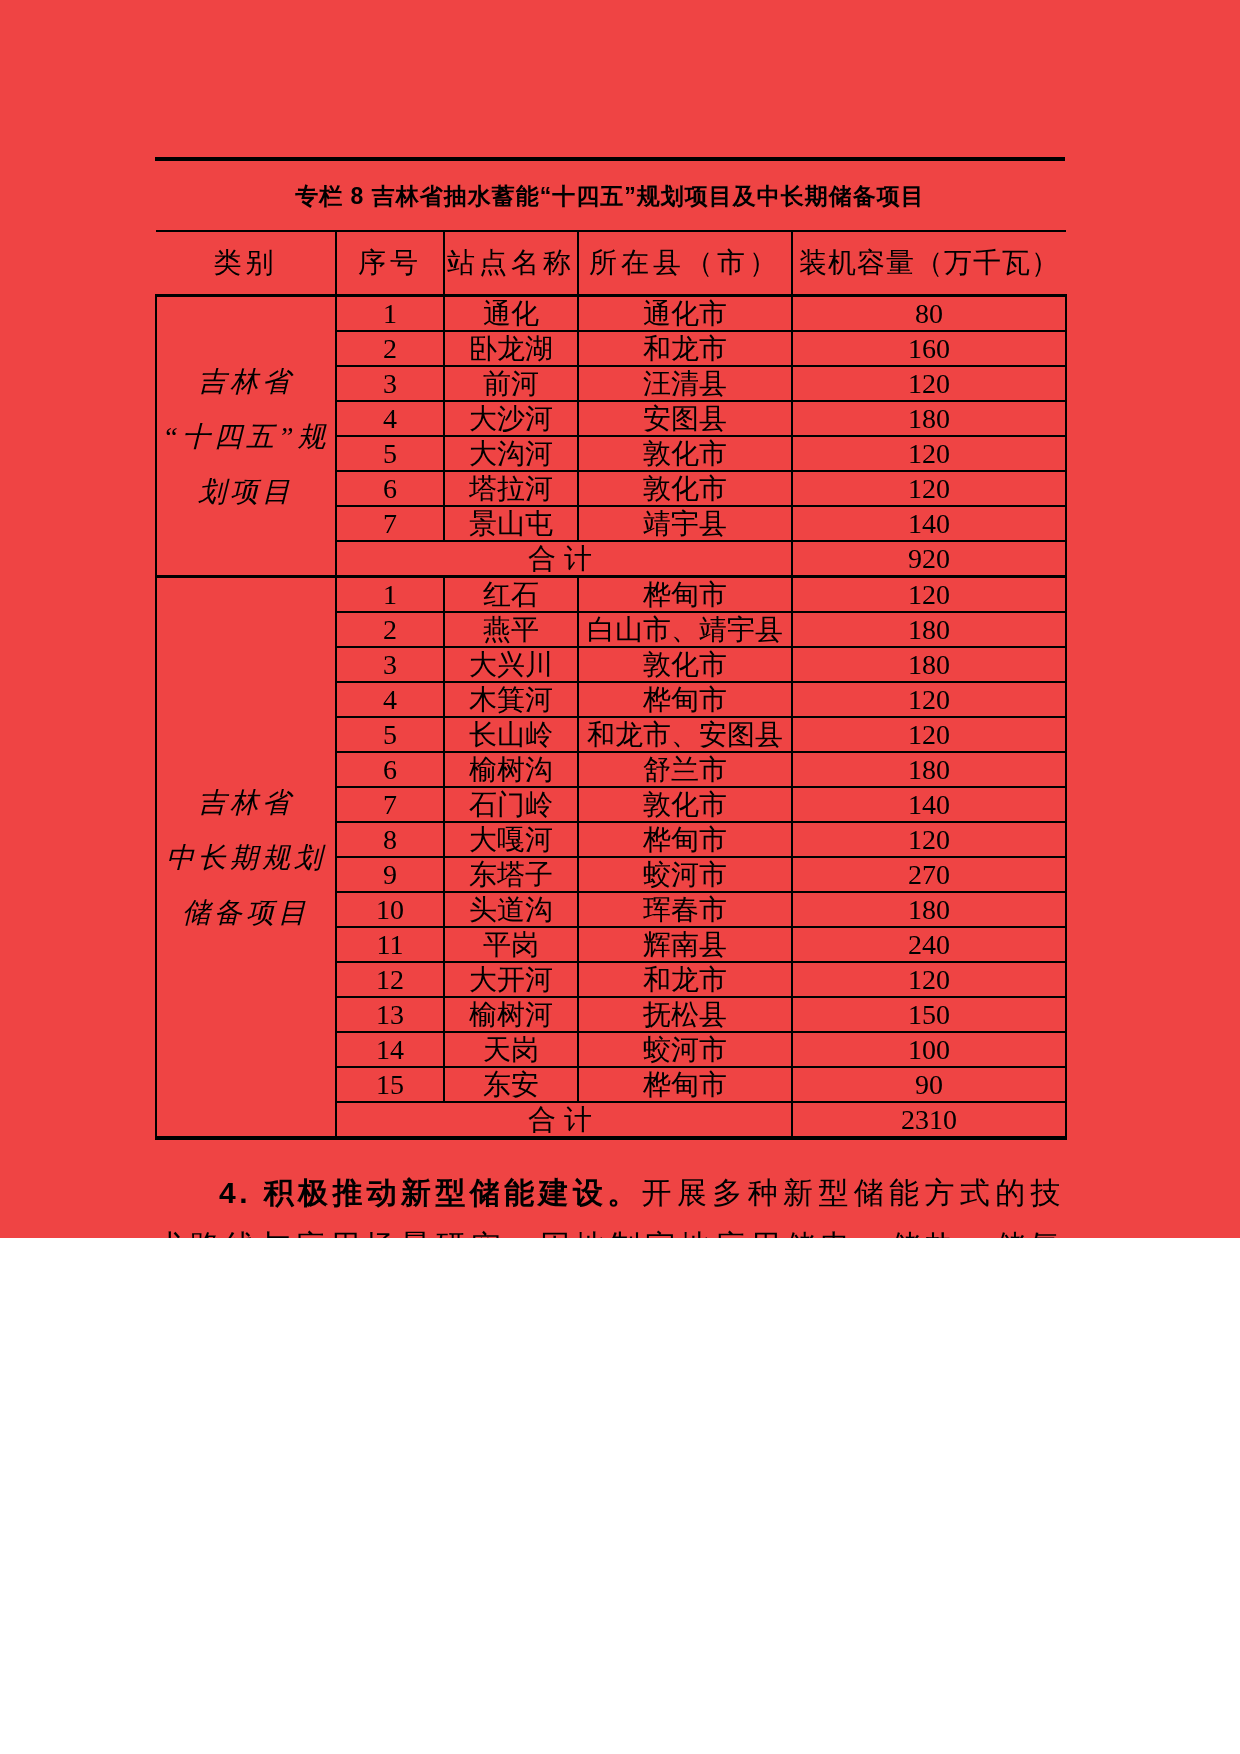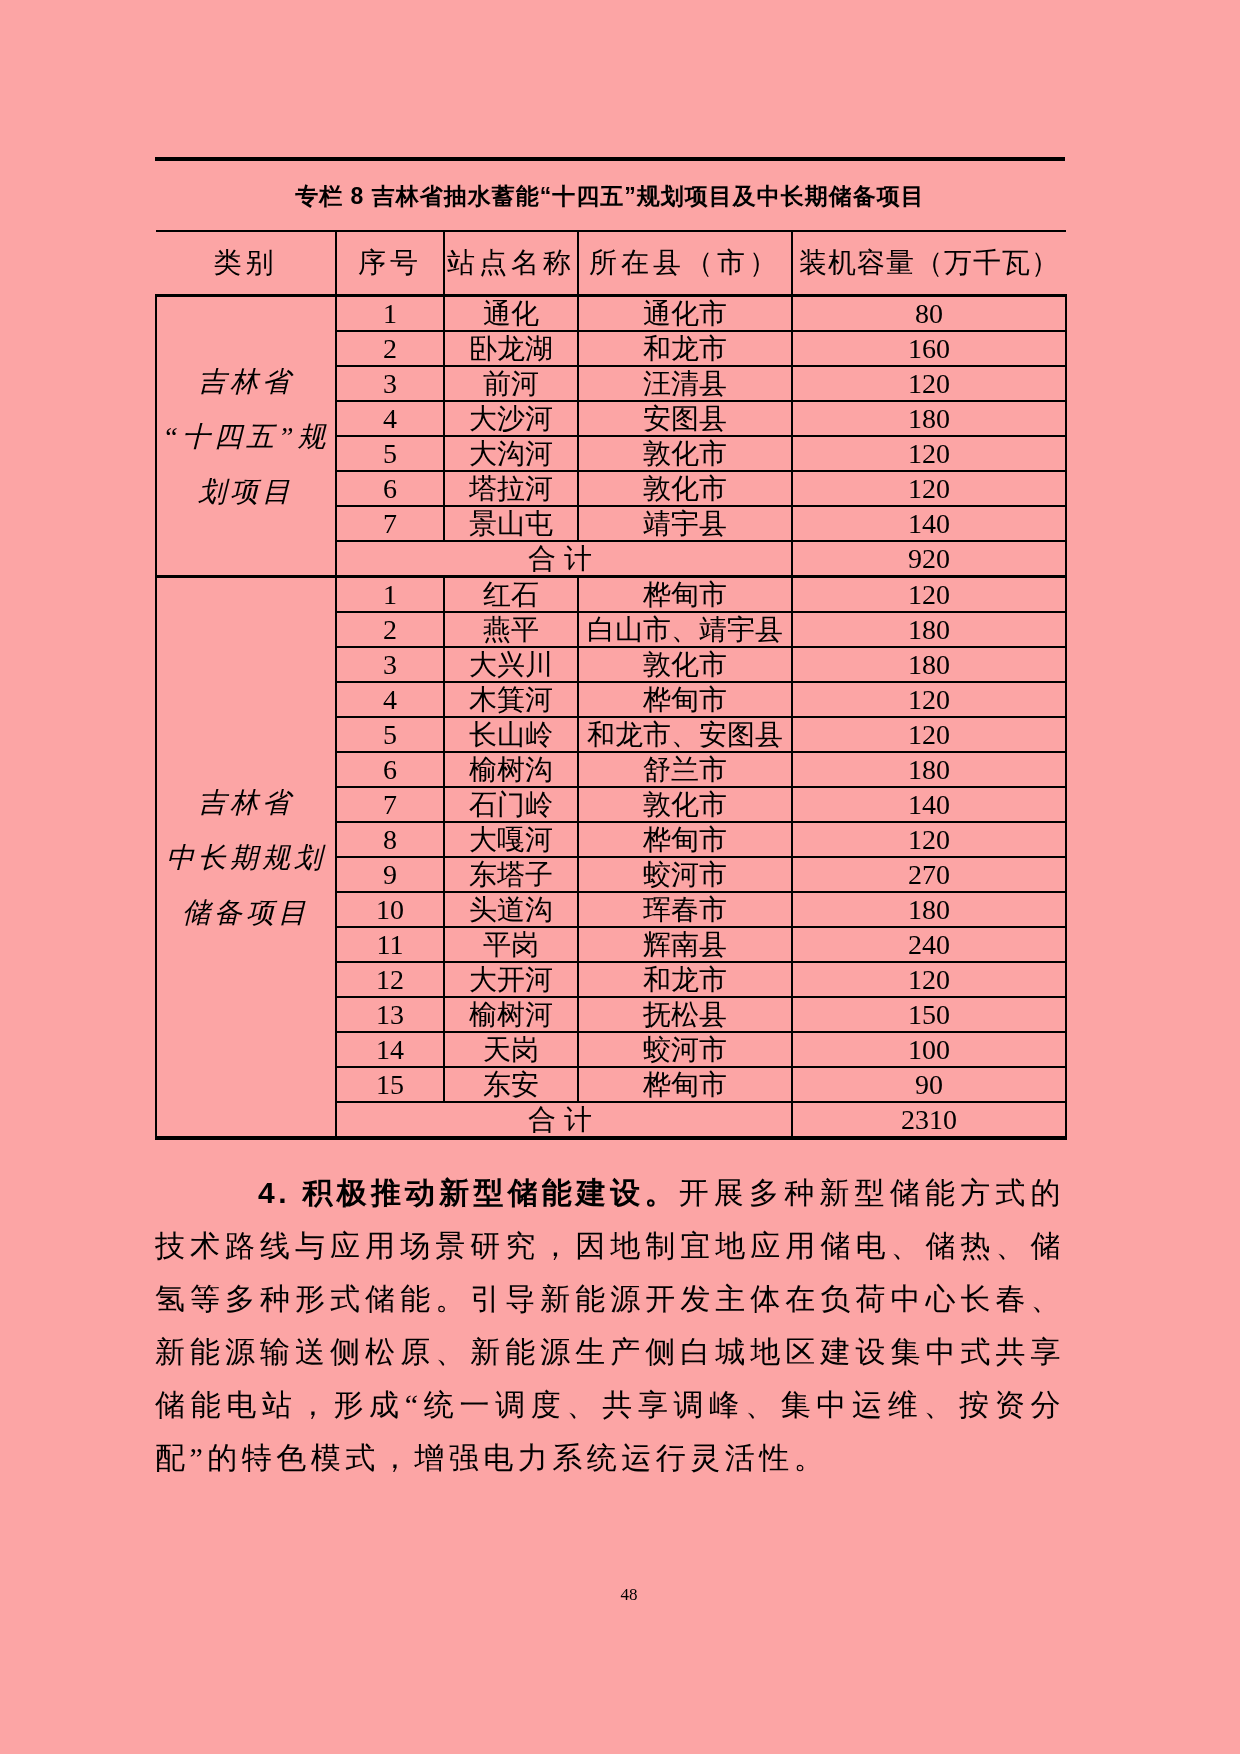--- a/index.html
+++ b/index.html
@@ -3,22 +3,22 @@
 <meta charset="utf-8">
 <style>
   html, body {
     margin: 0;
     padding: 0;
     background: #ffffff;
   }
   .page {
     position: relative;
     width: 1240px;
-    height: 1754px;
-    background: #fca5a5;
+    height: 1238px;
+    background: #ef4444;
     color: #000000;
     font-family: "Liberation Serif", "DejaVu Serif", serif;
     overflow: hidden;
   }
   .content {
     position: absolute;
     left: 155px;
     top: 157px;
     width: 910px;
   }
@@ -76,21 +76,20 @@
     font-size: 30px;
     line-height: 53px;
     letter-spacing: 4.5px;
     text-align: justify;
     text-indent: 64px;
   }
   .para b {
     font-family: "Liberation Sans", "DejaVu Sans", sans-serif;
     font-weight: bold;
     letter-spacing: 3.5px;
-    margin-left: 39px;
   }
   .section-heading {
     margin: 54px 0 0 0;
     font-weight: normal;
     font-size: 30px;
     letter-spacing: 3px;
     text-align: center;
   }
   .page-number {
     position: absolute;

